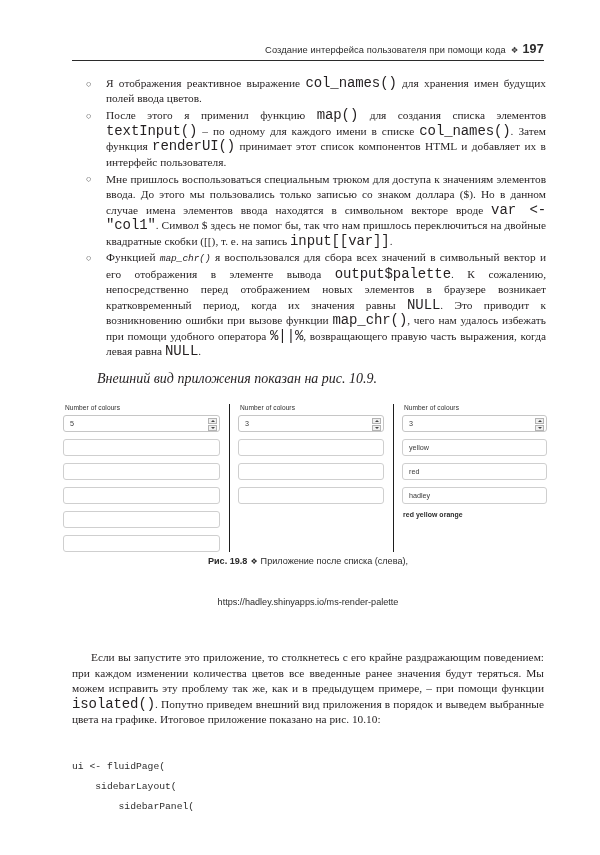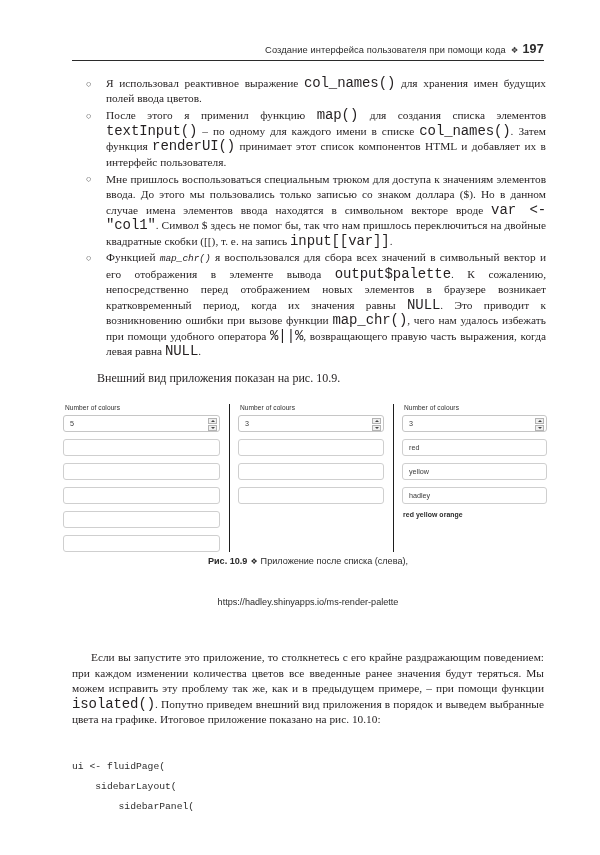--- a/index.html
+++ b/index.html
@@ -92,23 +92,24 @@
     font-style: italic;
     letter-spacing: -0.1px;
   }
 
   
   .lead-line {
     position: absolute;
     left: 97px;
     top: 371px;
     width: 447px;
-    font-size: 12px;
+    font-size: 14px;
     line-height: 15.45px;
     color: #231f20;
+    font-style: italic;
   }
 
   
   .figure {
     position: absolute;
     left: 63px;
     top: 404px;
     width: 484px;
     height: 148px;
   }
@@ -240,21 +241,21 @@
 <body>
 
 <div class="page">
 
   <div class="header">
     <span class="hdr-title">Создание интерфейса пользователя при помощи кода</span><span class="hdr-orn">❖</span><span class="hdr-page">197</span>
   </div>
   <div class="header-rule"></div>
 
   <div class="bullets" id="bullets">
-      <div class="bullet-item"><span class="marker">○</span><span><span>Я использовал реактивное выражение </span><code class="code">col_names()</code><span> для хранения имен будущих полей ввода цветов.</span></span></div>
+      <div class="bullet-item"><span class="marker">○</span><span><span>Я отображения реактивное выражение </span><code class="code">col_names()</code><span> для хранения имен будущих полей ввода цветов.</span></span></div>
       <div class="bullet-item"><span class="marker">○</span><span><span>После этого я применил функцию </span><code class="code">map()</code><span> для создания списка элементов </span><code class="code">textInput()</code><span> – по одному для каждого имени в списке </span><code class="code">col_names()</code><span>. Затем функция </span><code class="code">renderUI()</code><span> принимает этот список компонентов HTML и добавляет их в интерфейс пользователя.</span></span></div>
       <div class="bullet-item"><span class="marker">○</span><span><span>Мне пришлось воспользоваться специальным трюком для доступа к значениям элементов ввода. До этого мы пользовались только записью со знаком доллара ($). Но в данном случае имена элементов ввода находятся в символьном векторе вроде </span><code class="code">var &lt;- "col1"</code><span>. Символ $ здесь не помог бы, так что нам пришлось переключиться на двойные квадратные скобки ([[), т. е. на запись </span><code class="code">input[[var]]</code><span>.</span></span></div>
       <div class="bullet-item"><span class="marker">○</span><span><span>Функцией </span><code class="code-i">map_chr()</code><span> я воспользовался для сбора всех значений в символьный вектор и его отображения в элементе вывода </span><code class="code">output$palette</code><span>. К сожалению, непосредственно перед отображением новых элементов в браузере возникает кратковременный период, когда их значения равны </span><code class="code">NULL</code><span>. Это приводит к возникновению ошибки при вызове функции </span><code class="code">map_chr()</code><span>, чего нам удалось избежать при помощи удобного оператора </span><code class="code">%||%</code><span>, возвращающего правую часть выражения, когда левая равна </span><code class="code">NULL</code><span>.</span></span></div>
     </div>
 
   <div class="lead-line">Внешний вид приложения показан на рис. 10.9.</div>
 
   <div class="figure">
     <div class="fig-panels" id="fig-panels">
         <div class="panel p1">
@@ -304,35 +305,35 @@
         <div class="panel p3">
           <div class="panel-label">Number of colours</div>
           <div class="field numeric">
             <span class="val">3</span>
             <div class="spinner">
               <div class="spin-btn spin-up"></div>
               <div class="spin-btn spin-down"></div>
             </div>
           </div>
           <div class="field">
+            <span class="val">yellow</span>
+          </div>
+          <div class="field">
             <span class="val">red</span>
-          </div>
-          <div class="field">
-            <span class="val">yellow</span>
           </div>
           <div class="field">
             <span class="val">hadley</span>
           </div>
           <div class="palette-out">red yellow orange</div>
         </div>
       </div>
   </div>
 
   <div class="caption">
-    <span class="cap-num">Рис. 10.9</span><span class="cap-orn">❖</span><span>Приложение после списка (слева),</span><br>
+    <span class="cap-num">Рис. 19.8</span><span class="cap-orn">❖</span><span>Приложение после списка (слева),</span><br>
     <br>
     <br>
     <span>https://hadley.shinyapps.io/ms-render-palette</span>
   </div>
 
   <div class="para" id="para"><span>Если вы запустите это приложение, то столкнетесь с его крайне раздражающим поведением: при каждом изменении количества цветов все введенные ранее значения будут теряться. Мы можем исправить эту проблему так же, как и в предыдущем примере, – при помощи функции </span><code class="code">isolated()</code><span>. Попутно приведем внешний вид приложения в порядок и выведем выбранные цвета на графике. Итоговое приложение показано на рис. 10.10:</span></div>
 
   <div class="codeblock">ui &lt;- fluidPage(
     sidebarLayout(
         sidebarPanel(</div>

